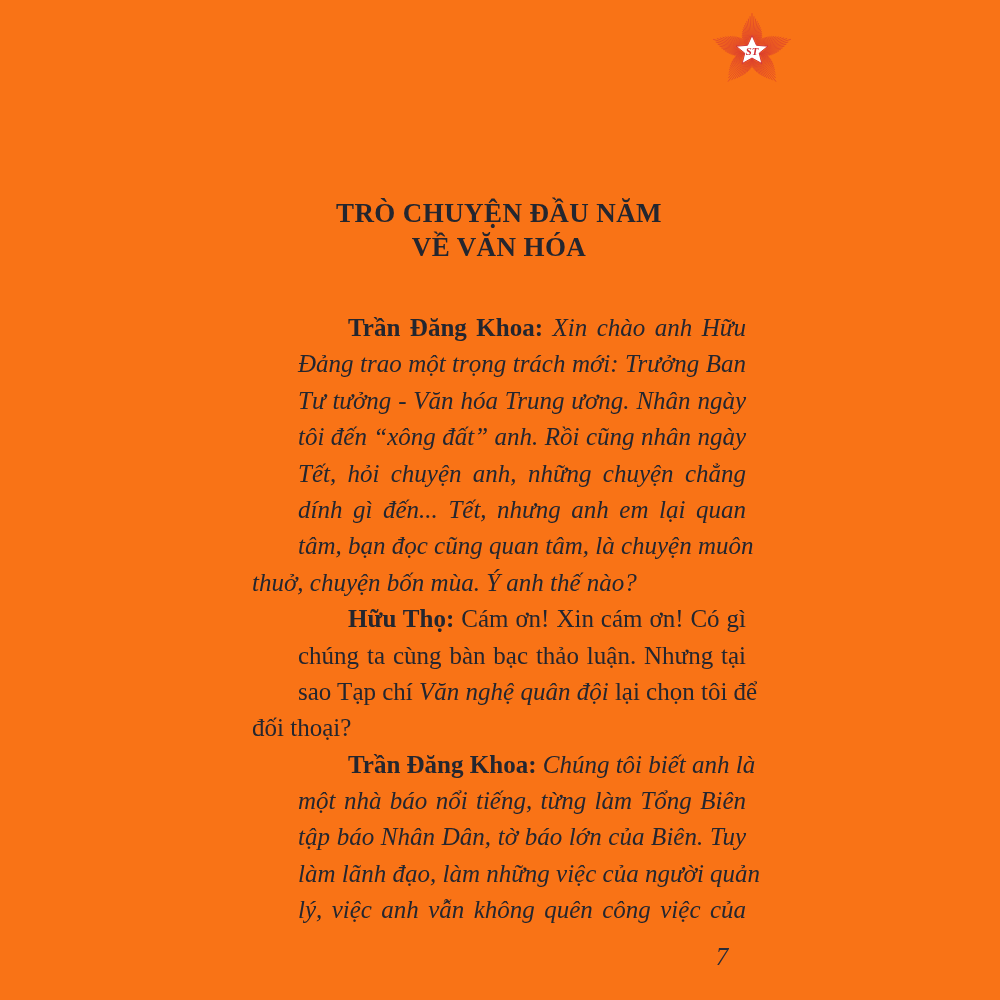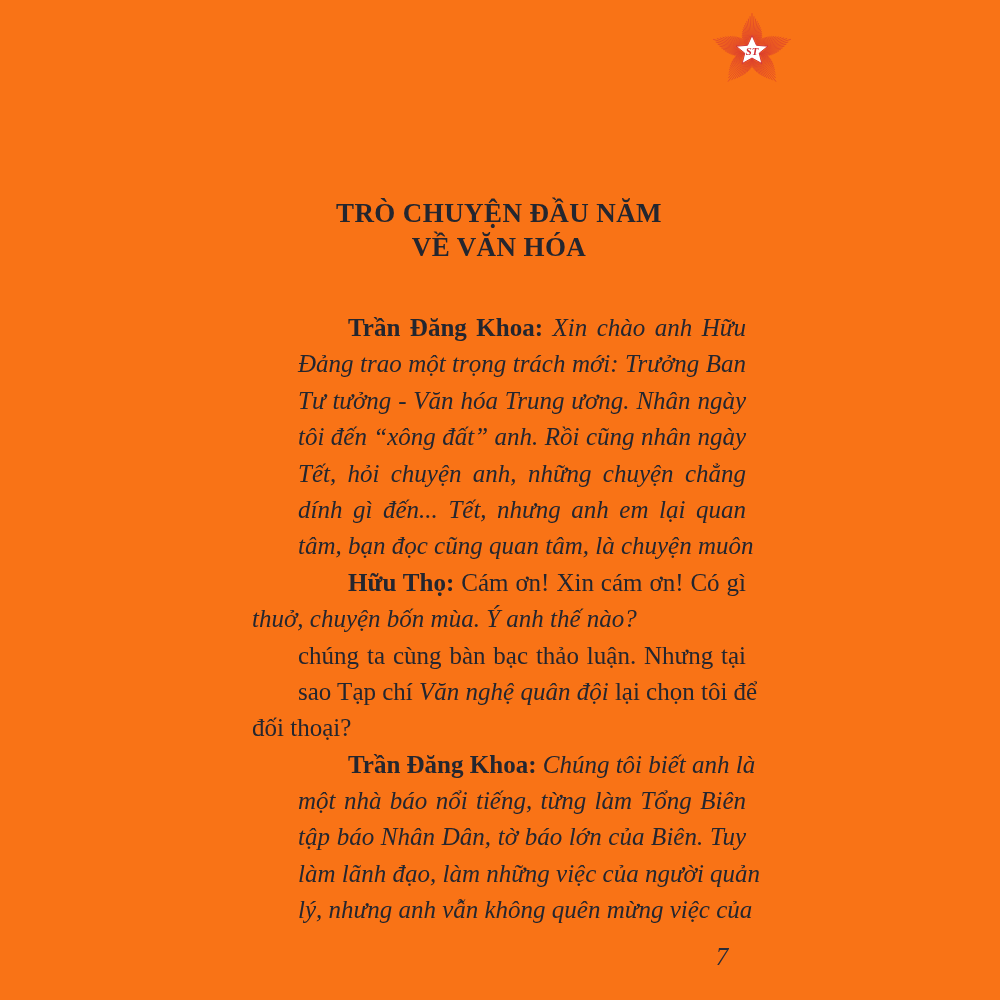--- a/index.html
+++ b/index.html
@@ -200,27 +200,27 @@
   </div>
 
   <div class="body-text">
       <div class="line just indent"><span class="b">Trần Đăng Khoa: </span><span class="i">Xin chào anh Hữu</span></div>
       <div class="line just"><span class="i">Đảng trao một trọng trách mới: Trưởng Ban</span></div>
       <div class="line just"><span class="i">Tư tưởng - Văn hóa Trung ương. Nhân ngày</span></div>
       <div class="line just"><span class="i">tôi đến “xông đất” anh. Rồi cũng nhân ngày</span></div>
       <div class="line just"><span class="i">Tết, hỏi chuyện anh, những chuyện chẳng</span></div>
       <div class="line just"><span class="i">dính gì đến... Tết, nhưng anh em lại quan</span></div>
       <div class="line just"><span class="i">tâm, bạn đọc cũng quan tâm, là chuyện muôn</span></div>
+      <div class="line"><span class="i">thuở, chuyện bốn mùa. Ý anh thế nào?</span></div>
       <div class="line just indent"><span class="b">Hữu Thọ: </span><span class="r">Cám ơn! Xin cám ơn! Có gì</span></div>
-      <div class="line"><span class="i">thuở, chuyện bốn mùa. Ý anh thế nào?</span></div>
       <div class="line just"><span class="r">chúng ta cùng bàn bạc thảo luận. Nhưng tại</span></div>
       <div class="line just"><span class="r">sao Tạp chí </span><span class="i">Văn nghệ quân đội</span><span class="r"> lại chọn tôi để</span></div>
       <div class="line"><span class="r">đối thoại?</span></div>
       <div class="line just indent"><span class="b">Trần Đăng Khoa: </span><span class="i">Chúng tôi biết anh là</span></div>
       <div class="line just"><span class="i">một nhà báo nổi tiếng, từng làm Tổng Biên</span></div>
       <div class="line just"><span class="i">tập báo Nhân Dân, tờ báo lớn của Biên. Tuy</span></div>
       <div class="line just"><span class="i">làm lãnh đạo, làm những việc của người quản</span></div>
-      <div class="line just"><span class="i">lý, nhưng anh vẫn không quên mừng việc của</span></div>
+      <div class="line just"><span class="i">lý, việc anh vẫn không quên công việc của</span></div>
     </div>
 
   <div class="pageno">7</div>
 
 </div>
 
 </body></html>

